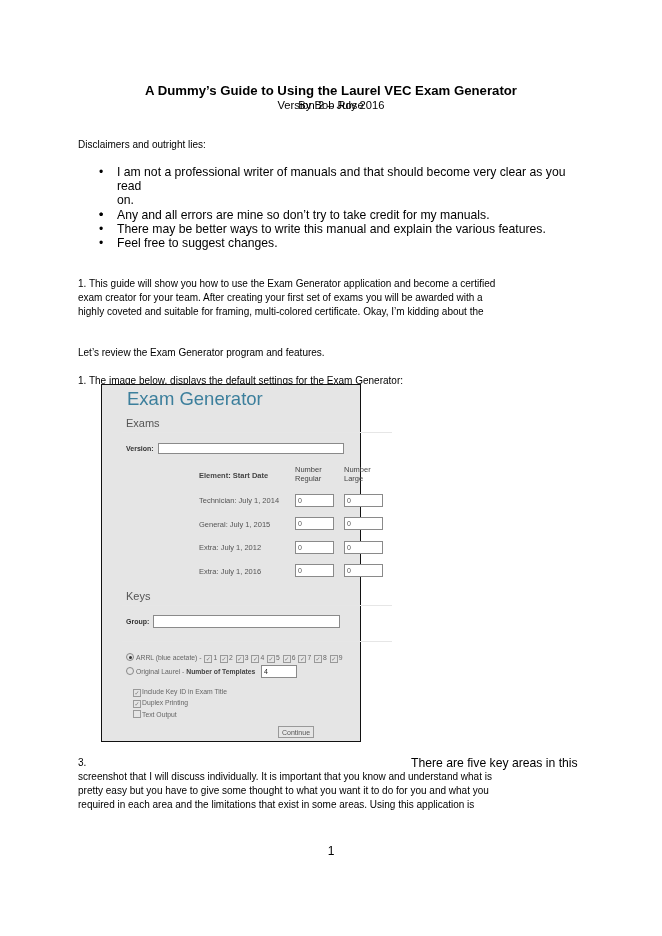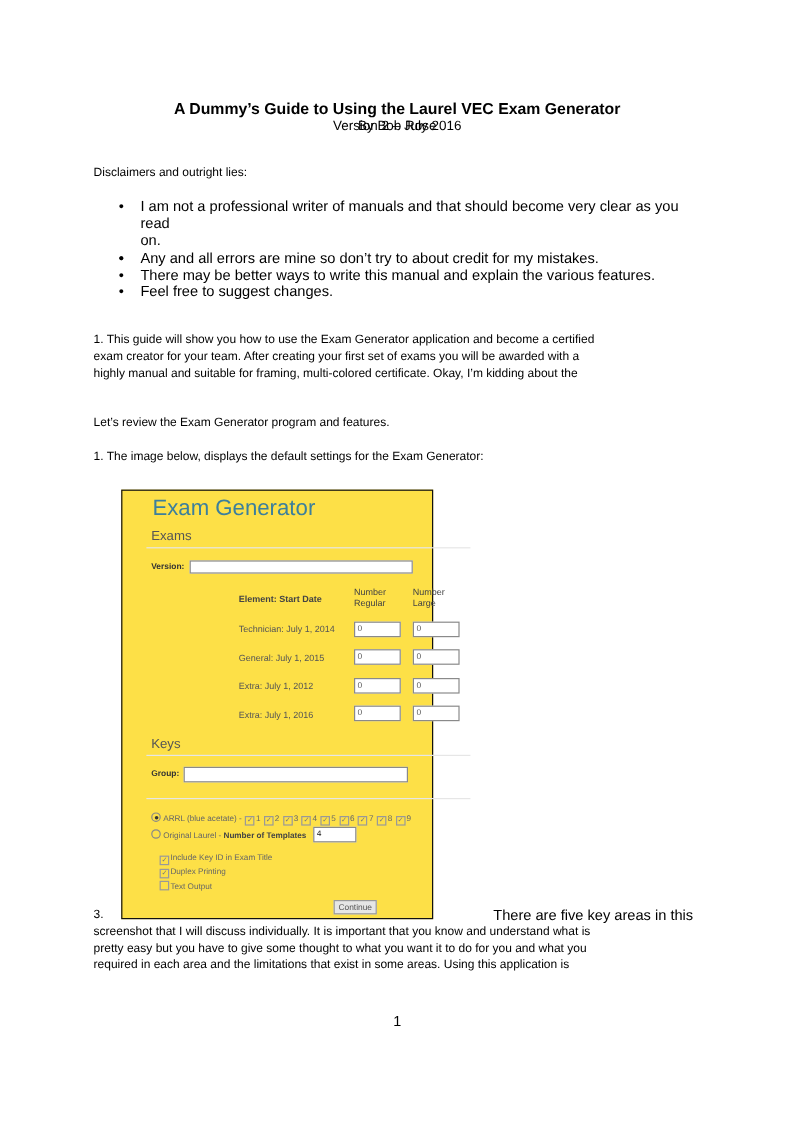--- a/index.html
+++ b/index.html
@@ -6,22 +6,22 @@
   body { width: 662px; height: 936px; position: relative; overflow: hidden;
          font-family: "Liberation Sans", sans-serif; color: #000; font-size: 12.2px; }
   .abs { position: absolute; }
   .title { left: 0; width: 662px; top: 83px; text-align: center; font-weight: bold; font-size: 13.2px; }
   .subline { left: 0; width: 662px; text-align: center; font-size: 11.2px; }
   .para { left: 78px; width: 510px; line-height: 14px; font-size: 10px; }
   ul.bullets { position: absolute; left: 78px; top: 165px; width: 510px; margin: 0; padding: 0; list-style: none; }
   ul.bullets li { position: relative; padding-left: 39px; line-height: 14.2px; font-size: 12.2px; }
   ul.bullets li .dot { position: absolute; left: 21px; top: 0; }
   
-  .shot { position: absolute; left: 101px; top: 408px; width: 260px; height: 358px;
-          border: 1.5px solid #111; background: #fde047; box-sizing: border-box; }
+  .shot { position: absolute; left: 101px; top: 384px; width: 260px; height: 358px;
+          border: 1.5px solid #111; background: #e5e5e5; box-sizing: border-box; }
   .eg-title { position: absolute; left: 25px; top: 3px; font-size: 18.5px; color: #3c7f9c; }
   .eg-h { position: absolute; left: 24px; font-size: 11px; color: #555; }
   .eg-rule { position: absolute; left: 20px; width: 270px; height: 1px; background: #e6e6e6; }
   .eg-lbl { position: absolute; font-size: 7px; font-weight: bold; color: #333; }
   .eg-input { position: absolute; height: 11px; border: 1px solid #8a8a8a; background: #fff; box-sizing: border-box;
               font-size: 7px; color: #555; padding-left: 2px; line-height: 9px; font-family: "Liberation Sans", sans-serif; }
   .eg-colh { position: absolute; font-size: 7.5px; color: #444; line-height: 9px; }
   .eg-colh.b { font-weight: bold; }
   .eg-row { position: absolute; left: 97px; font-size: 7.5px; color: #555; }
   .eg-opt { position: absolute; font-size: 6.8px; color: #666; white-space: nowrap; }
@@ -47,36 +47,36 @@
   <li>
     <span class="dot">•</span>
     <span>I am not a professional writer of manuals and that should become very clear as you read</span><br>
     <span>on.</span>
   </li>
   <li>
     <span class="dot">•</span>
   </li>
   <li>
     <span class="dot">•</span>
-    <span>Any and all errors are mine so don’t try to about credit for my mistakes.</span>
+    <span>Any and all errors are mine so don’t try to take credit for my manuals.</span>
   </li>
   <li>
     <span class="dot">•</span>
     <span>There may be better ways to write this manual and explain the various features.</span>
   </li>
   <li>
     <span class="dot">•</span>
     <span>Feel free to suggest changes.</span>
   </li>
 </ul>
 
 <div class="abs para" style="top:277px">
   <div>1.  This guide will show you how to use the Exam Generator application and become a certified</div>
   <div>exam creator for your team.  After creating your first set of exams you will be awarded with a</div>
-  <div>highly manual and suitable for framing, multi-colored certificate.  Okay, I’m kidding about the</div>
+  <div>highly coveted and suitable for framing, multi-colored certificate.  Okay, I’m kidding about the</div>
 </div>
 
 <div class="abs para" style="top:346px">Let’s review the Exam Generator program and features.</div>
 <div class="abs para" style="top:374px">1.  The image below, displays the default settings for the Exam Generator:</div>
 
 <div class="shot">
   <div class="eg-title">Exam Generator</div>
   <div class="eg-h" style="top:32px">Exams</div>
   <div class="eg-rule" style="top:47px"></div>
 

